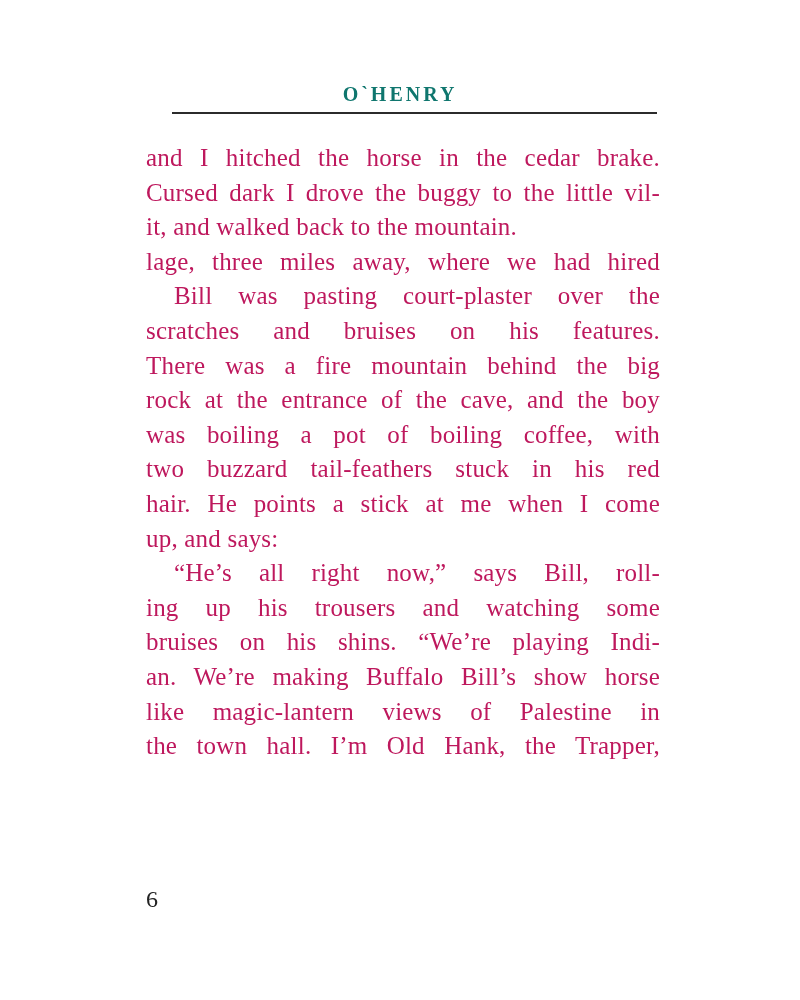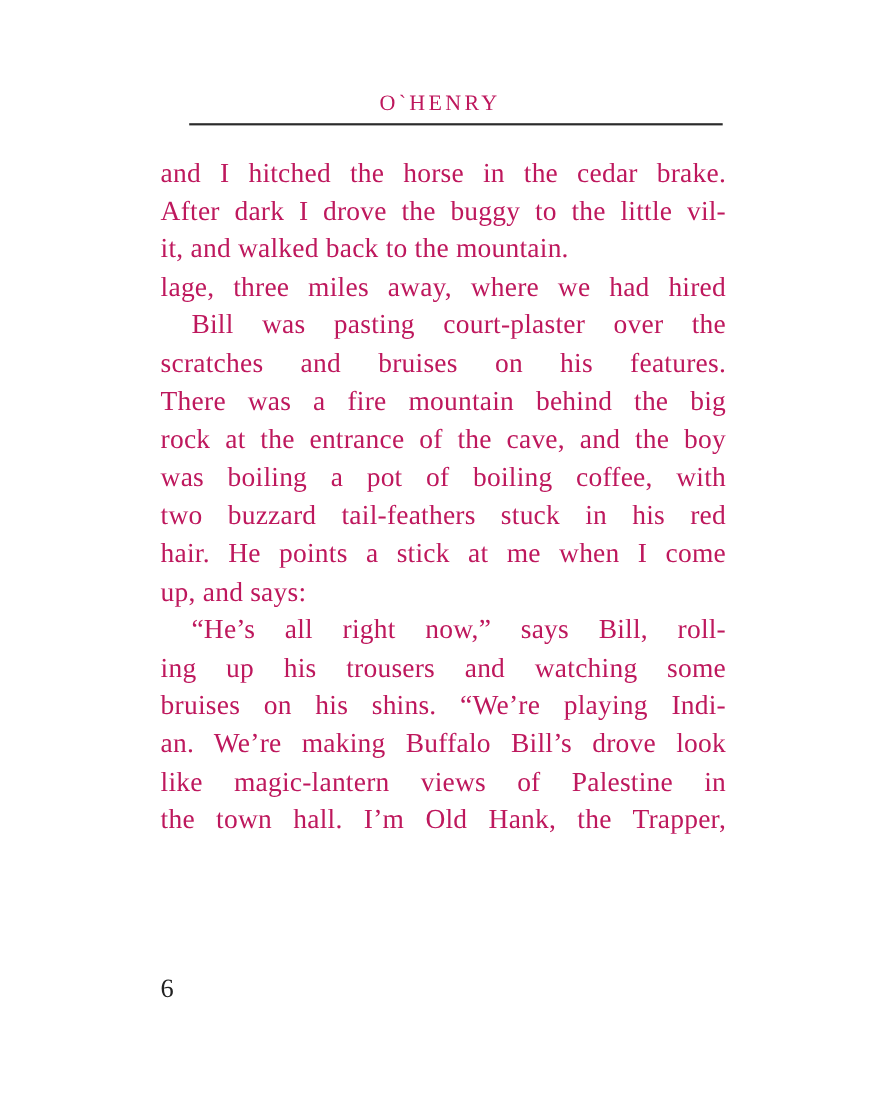--- a/index.html
+++ b/index.html
@@ -15,23 +15,23 @@
     color: #1b1b1b;
     overflow: hidden;
   }
   .running-head {
     position: absolute;
     top: 83px;
     left: 0;
     width: 800px;
     text-align: center;
     font-size: 20px;
-    font-weight: normal;
+    font-weight: bold;
     letter-spacing: 3px;
-    color: #be185d;
+    color: #0f766e;
   }
   .head-rule {
     position: absolute;
     top: 112px;
     left: 172px;
     width: 485px;
     height: 2px;
     background: #2b2b2b;
   }
   .text-block {
@@ -71,37 +71,37 @@
 </head>
 <body>
 
 <div class="running-head">O`HENRY</div>
 
 <div class="head-rule"></div>
 
 <div class="text-block">
     <div class="para">
       <div class="line just">and I hitched the horse in the cedar brake.</div>
-      <div class="line just">After dark I drove the buggy to the little vil-</div>
+      <div class="line just">Cursed dark I drove the buggy to the little vil-</div>
       <div class="line">it, and walked back to the mountain.</div>
       <div class="line just">lage, three miles away, where we had hired</div>
     </div>
     <div class="para">
       <div class="line just indent">Bill was pasting court-plaster over the</div>
       <div class="line just">scratches and bruises on his features.</div>
       <div class="line just">There was a fire mountain behind the big</div>
       <div class="line just">rock at the entrance of the cave, and the boy</div>
       <div class="line just">was boiling a pot of boiling coffee, with</div>
       <div class="line just">two buzzard tail-feathers stuck in his red</div>
       <div class="line just">hair. He points a stick at me when I come</div>
       <div class="line">up, and says:</div>
     </div>
     <div class="para">
       <div class="line just indent">“He’s all right now,” says Bill, roll-</div>
       <div class="line just">ing up his trousers and watching some</div>
       <div class="line just">bruises on his shins. “We’re playing Indi-</div>
-      <div class="line just">an. We’re making Buffalo Bill’s drove look</div>
+      <div class="line just">an. We’re making Buffalo Bill’s show horse</div>
       <div class="line just">like magic-lantern views of Palestine in</div>
       <div class="line just">the town hall. I’m Old Hank, the Trapper,</div>
     </div>
   </div>
 
 <div class="page-number">6</div>
 
 </body></html>

